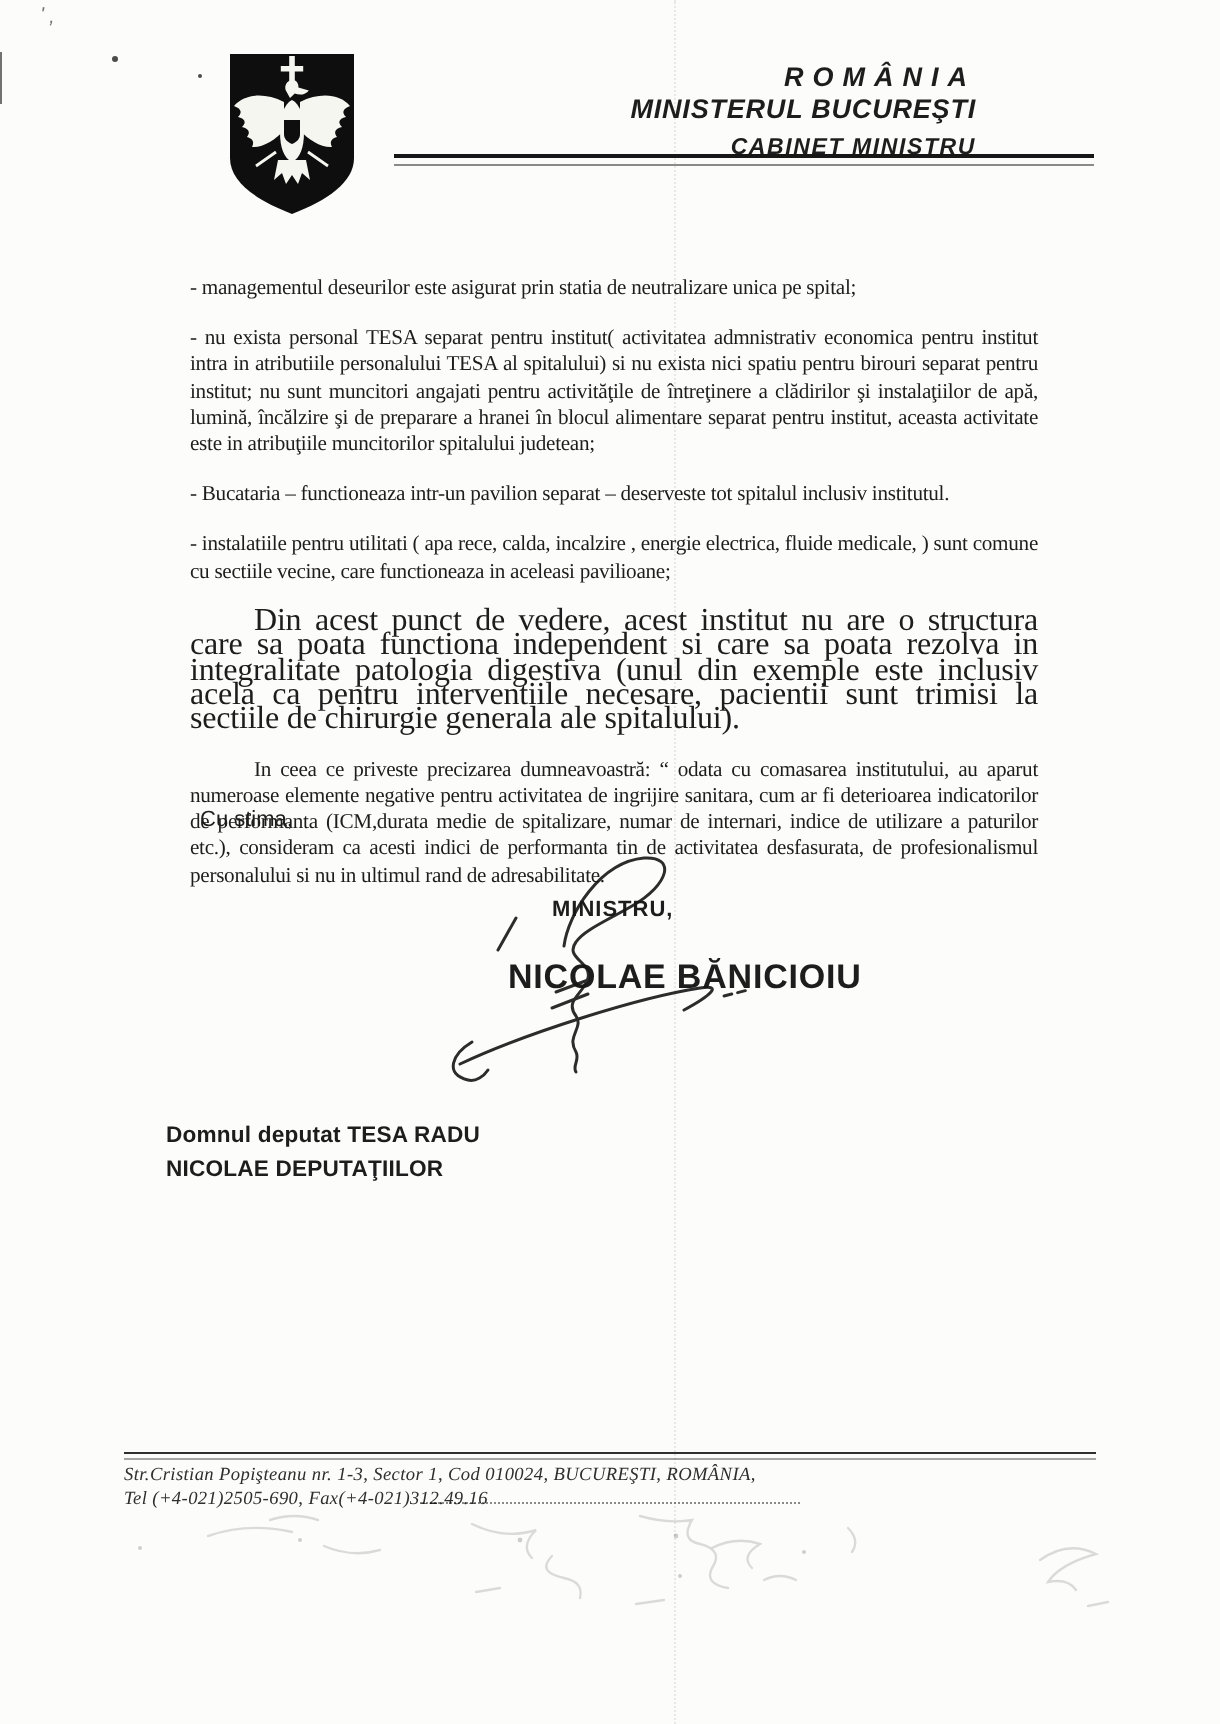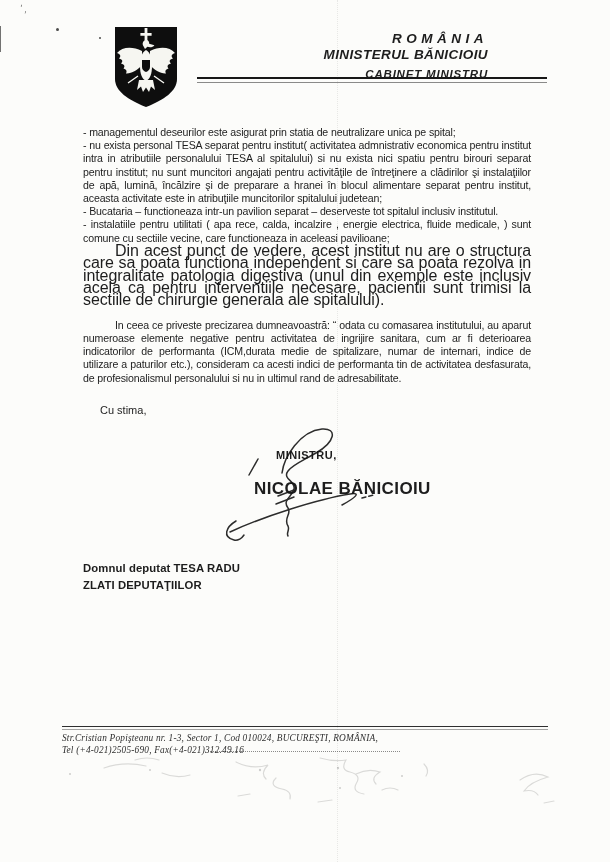--- a/index.html
+++ b/index.html
@@ -13,21 +13,21 @@
   .head-titles{position:absolute;top:32px;left:198px;width:290px;text-align:right;
     font-style:italic;font-weight:bold;line-height:1.08;}
   .country{font-size:13.5px;letter-spacing:4.5px;}
   .ministry{font-size:13.5px;letter-spacing:.4px;margin-top:1px;}
   .cabinet{font-size:11.5px;letter-spacing:.8px;margin-top:6px;}
   .head-rule{position:absolute;top:77px;left:197px;width:350px;height:3px;
     border-top:2px solid #171717;border-bottom:1px solid rgba(0,0,0,.45);}
   
   .body-text{position:absolute;top:126px;left:83px;width:448px;
     font-size:10.6px;line-height:13.2px;letter-spacing:-.15px;text-align:justify;}
-  .body-text p{margin:0;}
+  .body-text p{margin:12px;font-family:Liberation Serif, serif;}
   .body-text p.indent{text-indent:32px;}
   .body-text p.small{font-size:16px;line-height:12.4px;letter-spacing:-.1px;}
   .body-text p.gap{margin-top:12px;}
   
   .closing{position:absolute;top:404px;left:100px;font-size:11px;text-align:right;}
   .sig-title{position:absolute;top:449px;left:276px;font-size:11px;font-weight:bold;letter-spacing:.5px;}
   .sig-name{position:absolute;top:479px;left:254px;font-size:17px;font-weight:bold;letter-spacing:.4px;}
   .signature-svg{position:absolute;top:423px;left:222px;width:190px;height:125px;}
   
   .recipient{position:absolute;top:560px;left:83px;font-size:11.3px;font-weight:bold;line-height:16.5px;letter-spacing:.1px;}
@@ -65,21 +65,21 @@
       <path d="M38,27 C48,22 58,23 63,29 C59,30.5 59,32.5 61,34.5 C57,35.5 57,37.5 59,39.5 C55,40.5 55,42.5 56.5,44.5 C53,45.5 53,47.5 54,49.5 C49,50 42,46 38,41 Z"></path>
       <path d="M34,26 C38,28 40,34 40,42 C40,50 38,55 34,57 C30,55 28,50 28,42 C28,34 30,28 34,26 Z"></path>
       <path d="M27,56 L41,56 L43,66 L39,62.5 L37,68 L34,63.5 L31,68 L29,62.5 L25,66 Z"></path>
     </g>
     <path d="M30,36 h8 v7 c0,2.5 -1.6,4 -4,5 c-2.4,-1 -4,-2.5 -4,-5 Z" fill="#0e0e0e"></path>
     <path d="M26,52 L16,59 M42,52 L52,59" stroke="#f6f6f1" stroke-width="1.4" fill="none"></path>
   </svg>
 
   <div class="head-titles">
     <div class="country">ROMÂNIA</div>
-    <div class="ministry">MINISTERUL BĂNICIOIU</div>
+    <div class="ministry">MINISTERUL BUCUREŞTI</div>
     <div class="cabinet">CABINET MINISTRU</div>
   </div>
   <div class="head-rule"></div>
 
   <main class="body-text">
     <p>- managementul deseurilor este asigurat prin statia de neutralizare unica pe spital;</p>
     <p>- nu exista personal TESA separat pentru institut( activitatea admnistrativ economica pentru institut intra in atributiile personalului TESA al spitalului) si nu exista nici spatiu pentru birouri separat pentru institut; nu sunt muncitori angajati pentru activităţile de întreţinere a clădirilor şi instalaţiilor de apă, lumină, încălzire şi de preparare a hranei în blocul alimentare separat pentru institut, aceasta activitate este in atribuţiile muncitorilor spitalului judetean;</p>
     <p>- Bucataria – functioneaza intr-un pavilion separat – deserveste tot spitalul inclusiv institutul.</p>
     <p>- instalatiile pentru utilitati ( apa rece, calda, incalzire , energie electrica, fluide medicale, ) sunt comune cu sectiile vecine, care functioneaza in aceleasi pavilioane;</p>
     <p class="indent small">Din acest punct de vedere, acest institut nu are o structura care sa poata functiona independent si care sa poata rezolva in integralitate patologia digestiva (unul din exemple este inclusiv acela ca pentru interventiile necesare, pacientii sunt trimisi la sectiile de chirurgie generala ale spitalului).</p>
@@ -96,21 +96,21 @@
       <path d="M60,50 C62,34 78,8 100,6 C116,5 113,19 94,30 C82,37 70,42 66,48 C60,56 74,58 72,66 C70,74 60,77 66,85 C70,91 61,95 66,103 C68,107 64,110 66,113"></path>
       <path d="M56,73 l16,-6 M54,81 l18,-7"></path>
       <path d="M8,109 C40,94 96,76 128,71 C140,69 133,75 120,82"></path>
       <path d="M140,75 L152,72" stroke-dasharray="4 3"></path>
       <path d="M14,98 C4,104 0,114 12,117 C16,118 20,115 22,112"></path>
     </g>
   </svg>
 
   <div class="recipient">
     <div>Domnul deputat TESA RADU</div>
-    <div>ZLATI DEPUTAŢIILOR</div>
+    <div>NICOLAE DEPUTAŢIILOR</div>
   </div>
 
   <footer class="letter-footer">
     <div class="foot-rule"></div>
     <div class="foot-line">Str.Cristian Popişteanu nr. 1-3, Sector 1, Cod 010024, BUCUREŞTI, ROMÂNIA,</div>
     <div class="foot-line">Tel (+4-021)2505-690, Fax(+4-021)312.49.16</div>
   </footer>
   <div class="sub-dash"></div>
 
   <svg class="smudges" viewBox="0 0 610 90" aria-hidden="true">

